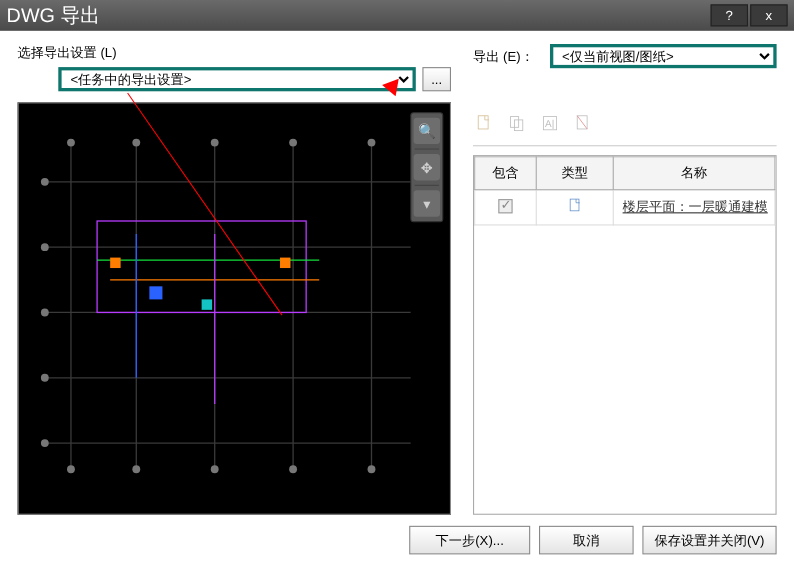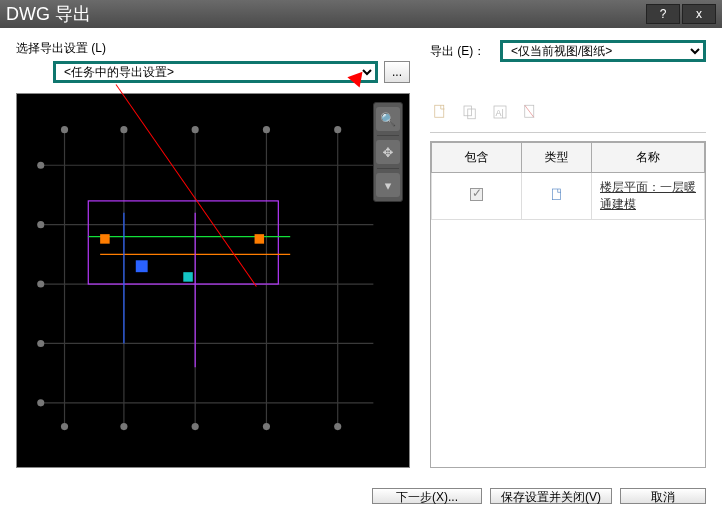--- a/index.html
+++ b/index.html
@@ -22,21 +22,21 @@
 .icon-btn { width: 20px; height: 20px; display: flex; align-items: center; justify-content: center; cursor: pointer; opacity: .55; }
 .icon-btn svg { width: 18px; height: 18px; }
 .table-wrap { flex: 1; border: 1px solid #aaa; background: #fff; overflow: hidden; }
 table { width: 100%; border-collapse: collapse; }
 th { background: #f4f4f4; border: 1px solid #aaa; padding: 6px 4px; font-weight: normal; text-align: center; }
 td { border: 1px solid #ddd; padding: 6px 4px; text-align: center; }
 td.name-cell { text-align: left; text-decoration: underline; color: #333; padding-left: 8px; }
 .chk { width: 13px; height: 13px; border: 1px solid #999; background: #eee; display: inline-block; position: relative; }
 .chk::after { content: "✓"; position: absolute; top: -3px; left: 1px; font-size: 12px; color: #888; }
 .footer { position: absolute; bottom: 10px; right: 16px; display: flex; gap: 8px; }
-.btn { min-width: 110px; height: 16px; border: 1px solid #888; background: linear-gradient(#fff,#e4e4e4); cursor: pointer; padding: 0 10px; }
+.btn { min-width: 110px; height: 26px; border: 1px solid #888; background: linear-gradient(#fff,#e4e4e4); cursor: pointer; padding: 0 10px; }
 .btn.small { min-width: 86px; }
 
 .arrow-line { position: absolute; left: 116px; top: 84px; width: 246px; height: 1px; background: red; transform-origin: left center; transform: rotate(55.2deg); z-index: 40; }
 .arrow-head { position: absolute; left: 350px; top: 70px; width: 0; height: 0; border-left: 8px solid transparent; border-right: 8px solid transparent; border-bottom: 14px solid red; transform: rotate(40deg); z-index: 41; }
 
 .cad { position: absolute; inset: 0; }
 .cad line { stroke-width: 1; }
 
 .pv-toolbox { position:absolute; right:6px; top:8px; width:30px; background:#585858; border:1px solid #333; border-radius:3px; display:flex; flex-direction:column; align-items:center; padding:4px 0; gap:4px; }
 .pv-tool { width:24px; height:24px; background:#6e6e6e; border-radius:3px; display:flex; align-items:center; justify-content:center; color:#cfcfcf; font-size:13px; }
@@ -153,21 +153,21 @@
             <rect x="5" y="3" width="12" height="16" fill="none" stroke="#888"></rect>
             <line x1="5" y1="3" x2="17" y2="19" stroke="#c33"></line>
           </svg>
       </div>
     </div>
 
     <div class="table-wrap">
       <table>
         <thead>
           <tr>
-            <th style="width:90px">包含</th>
+            <th style="width:56px">包含</th>
             <th style="width:70px">类型</th>
             <th>名称</th>
           </tr>
         </thead>
         <tbody>
           <tr>
             <td><span class="chk"></span></td>
             <td>
               <svg width="16" height="16" viewBox="0 0 24 24">
                   <rect x="5" y="3" width="12" height="16" fill="none" stroke="#5a8ac6"></rect>
@@ -180,15 +180,15 @@
       </table>
     </div>
   </div>
 </div>
 
 <div class="arrow-line"></div>
 <div class="arrow-head"></div>
 
 <div class="footer">
   <button class="btn">下一步(X)...</button>
+  <button class="btn small">取消</button>
   <button class="btn">保存设置并关闭(V)</button>
-  <button class="btn small">取消</button>
 </div>
 
 </body></html>

